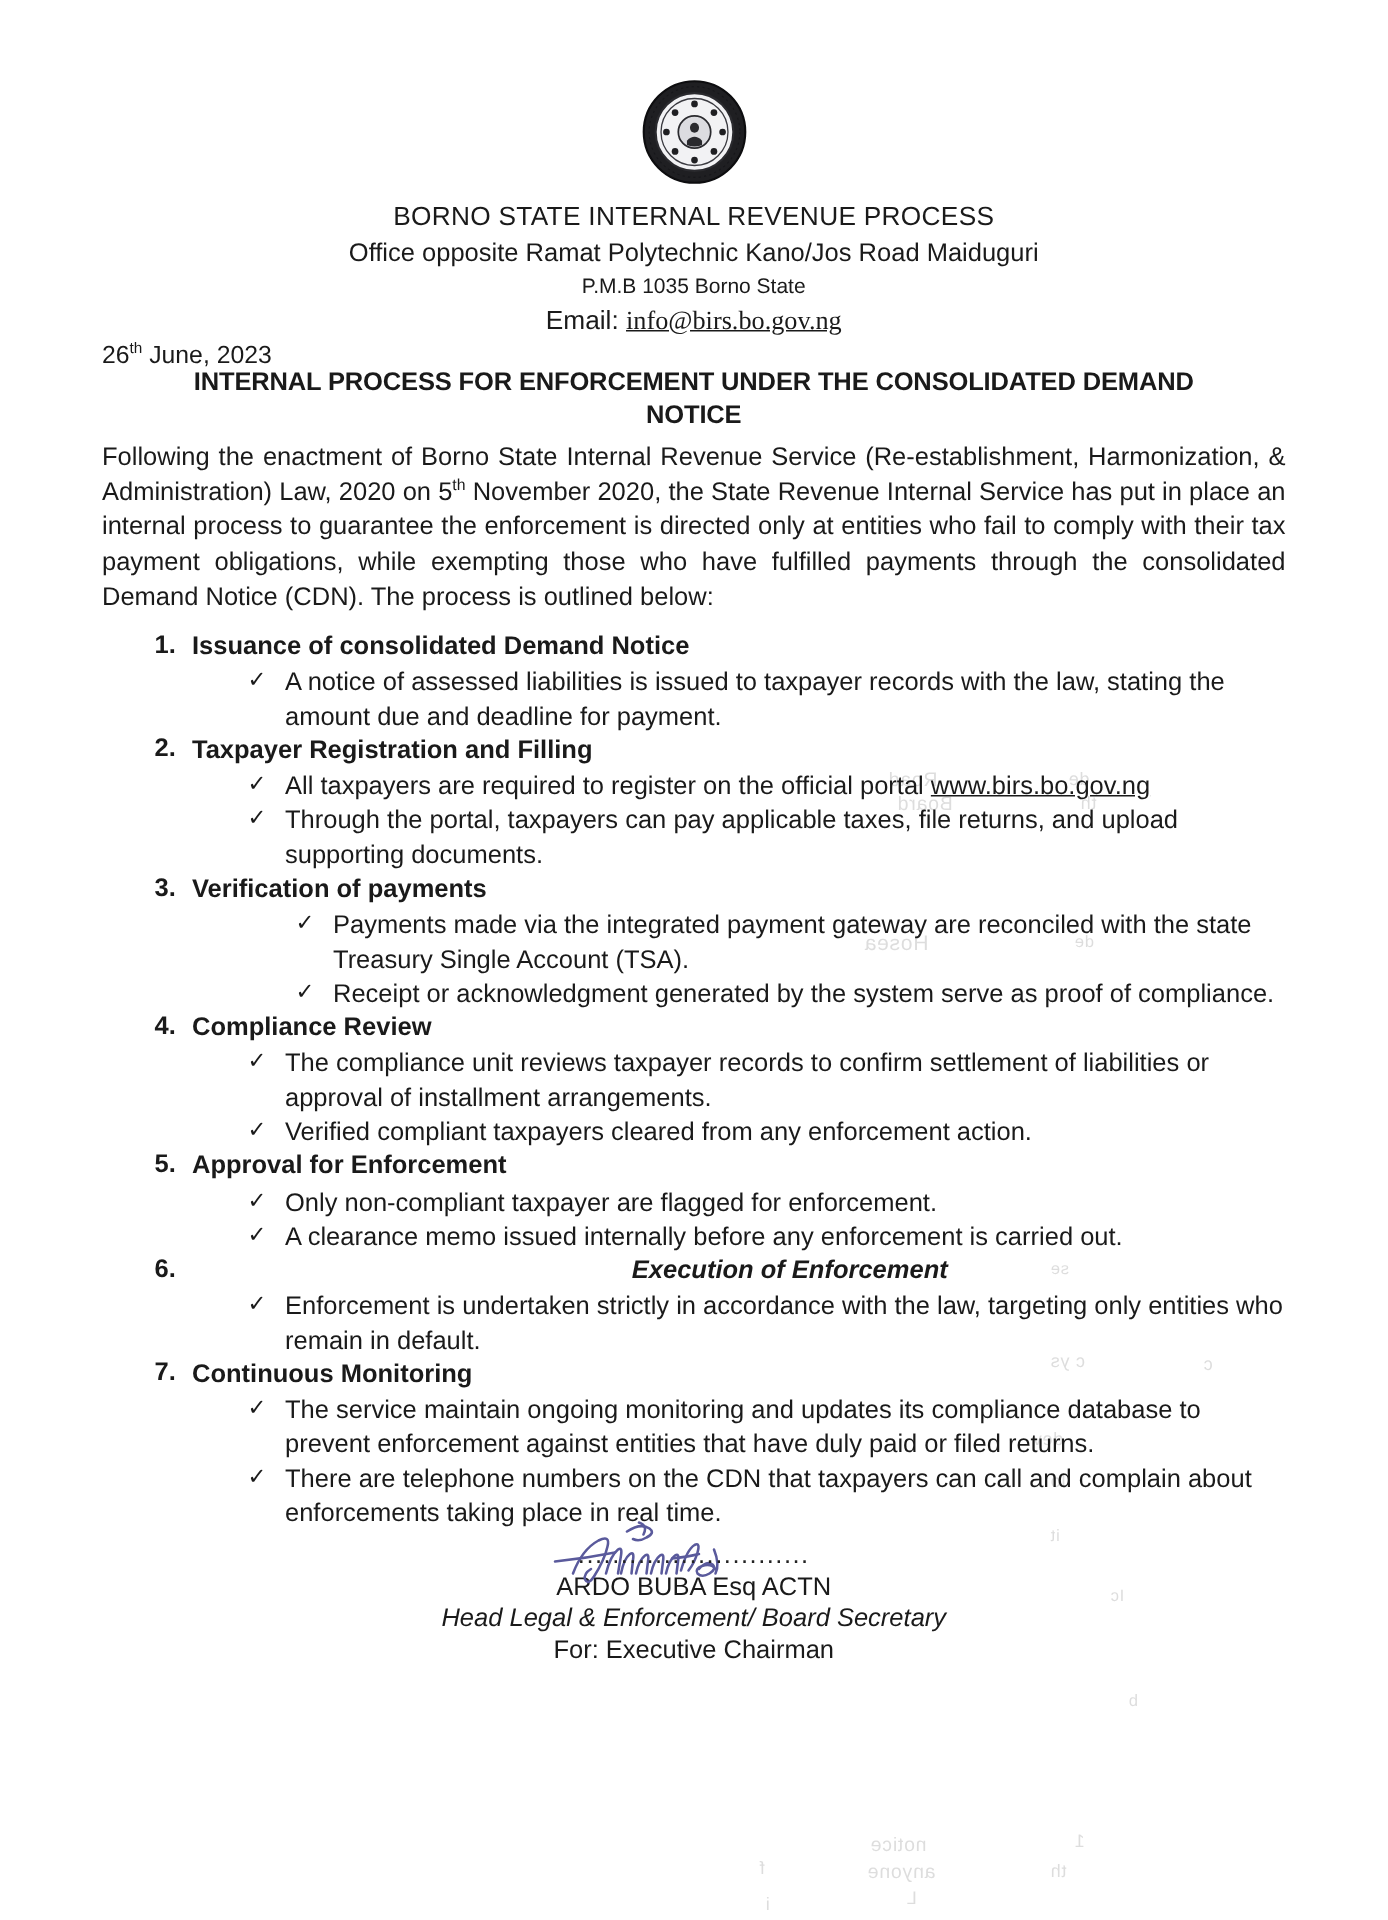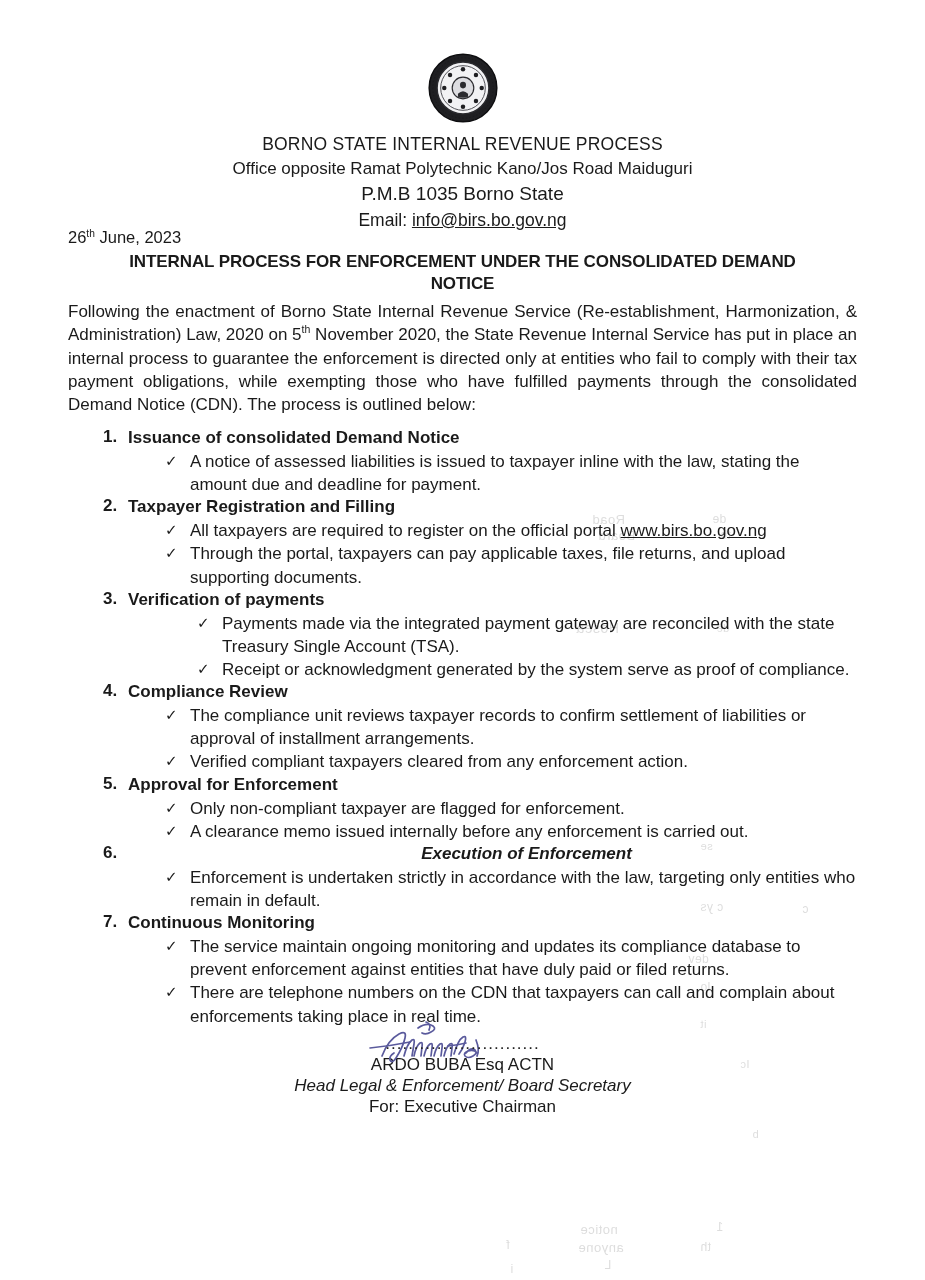--- a/index.html
+++ b/index.html
@@ -22,23 +22,23 @@
   }
 
   
   .seal-wrap{width:100%;display:flex;justify-content:center;padding-top:52px;}
   .seal{width:72px;height:72px;}
 
   
   .hdr{text-align:center;margin-top:8px;line-height:1.42;}
   .hdr .l1{font-size:17.5px;letter-spacing:.2px;}
   .hdr .l2{font-size:17px;}
-  .hdr .l3{font-size:19px;}
+  .hdr .l3{font-size:14px;}
   .hdr .l4{font-size:17.5px;}
-  .hdr .l4 .mail{text-decoration:underline;}
+  .hdr .l4 .mail{text-decoration:underline;font-family:Liberation Serif, serif;}
 
   
   .date{position:absolute;left:68px;top:228px;font-size:16.5px;}
   sup{font-size:.62em;vertical-align:super;line-height:0;}
 
   
   .title{
     margin:18px auto 4px;width:690px;text-align:center;
     font-weight:bold;font-size:17px;line-height:1.32;letter-spacing:-.1px;
   }
@@ -150,21 +150,21 @@
 
   <div class="title">INTERNAL PROCESS FOR ENFORCEMENT UNDER THE CONSOLIDATED DEMAND NOTICE</div>
 
   <div class="intro"><span>Following the enactment of Borno State Internal Revenue Service (Re-establishment, Harmonization, &amp; Administration) Law, 2020 on 5</span><sup>th</sup><span> November 2020, the State Revenue Internal Service has put in place an internal process to guarantee the enforcement is directed only at entities who fail to comply with their tax payment obligations, while exempting those who have fulfilled payments through the consolidated Demand Notice (CDN). The process is outlined below:</span></div>
 
   <ol class="steps" id="steps-root">
       <li>
         <span class="num">1.</span>
         <div class="step-head">Issuance of consolidated Demand Notice</div>
         <ul class="checks">
-          <li class="noj"><span class="tick">✓</span><span>A notice of assessed liabilities is issued to taxpayer inline with the law, stating the amount due and deadline for payment.</span></li>
+          <li class="noj"><span class="tick">✓</span><span>A notice of assessed liabilities is issued to taxpayer records with the law, stating the amount due and deadline for payment.</span></li>
         </ul>
       </li>
       <li>
         <span class="num">2.</span>
         <div class="step-head">Taxpayer Registration and Filling</div>
         <ul class="checks">
           <li><span class="tick">✓</span><span>All taxpayers are required to register on the official portal <span class="ulink">www.birs.bo.gov.ng</span></span></li>
           <li class="noj"><span class="tick">✓</span><span>Through the portal, taxpayers can pay applicable taxes, file returns, and upload supporting documents.</span></li>
         </ul>
       </li>

